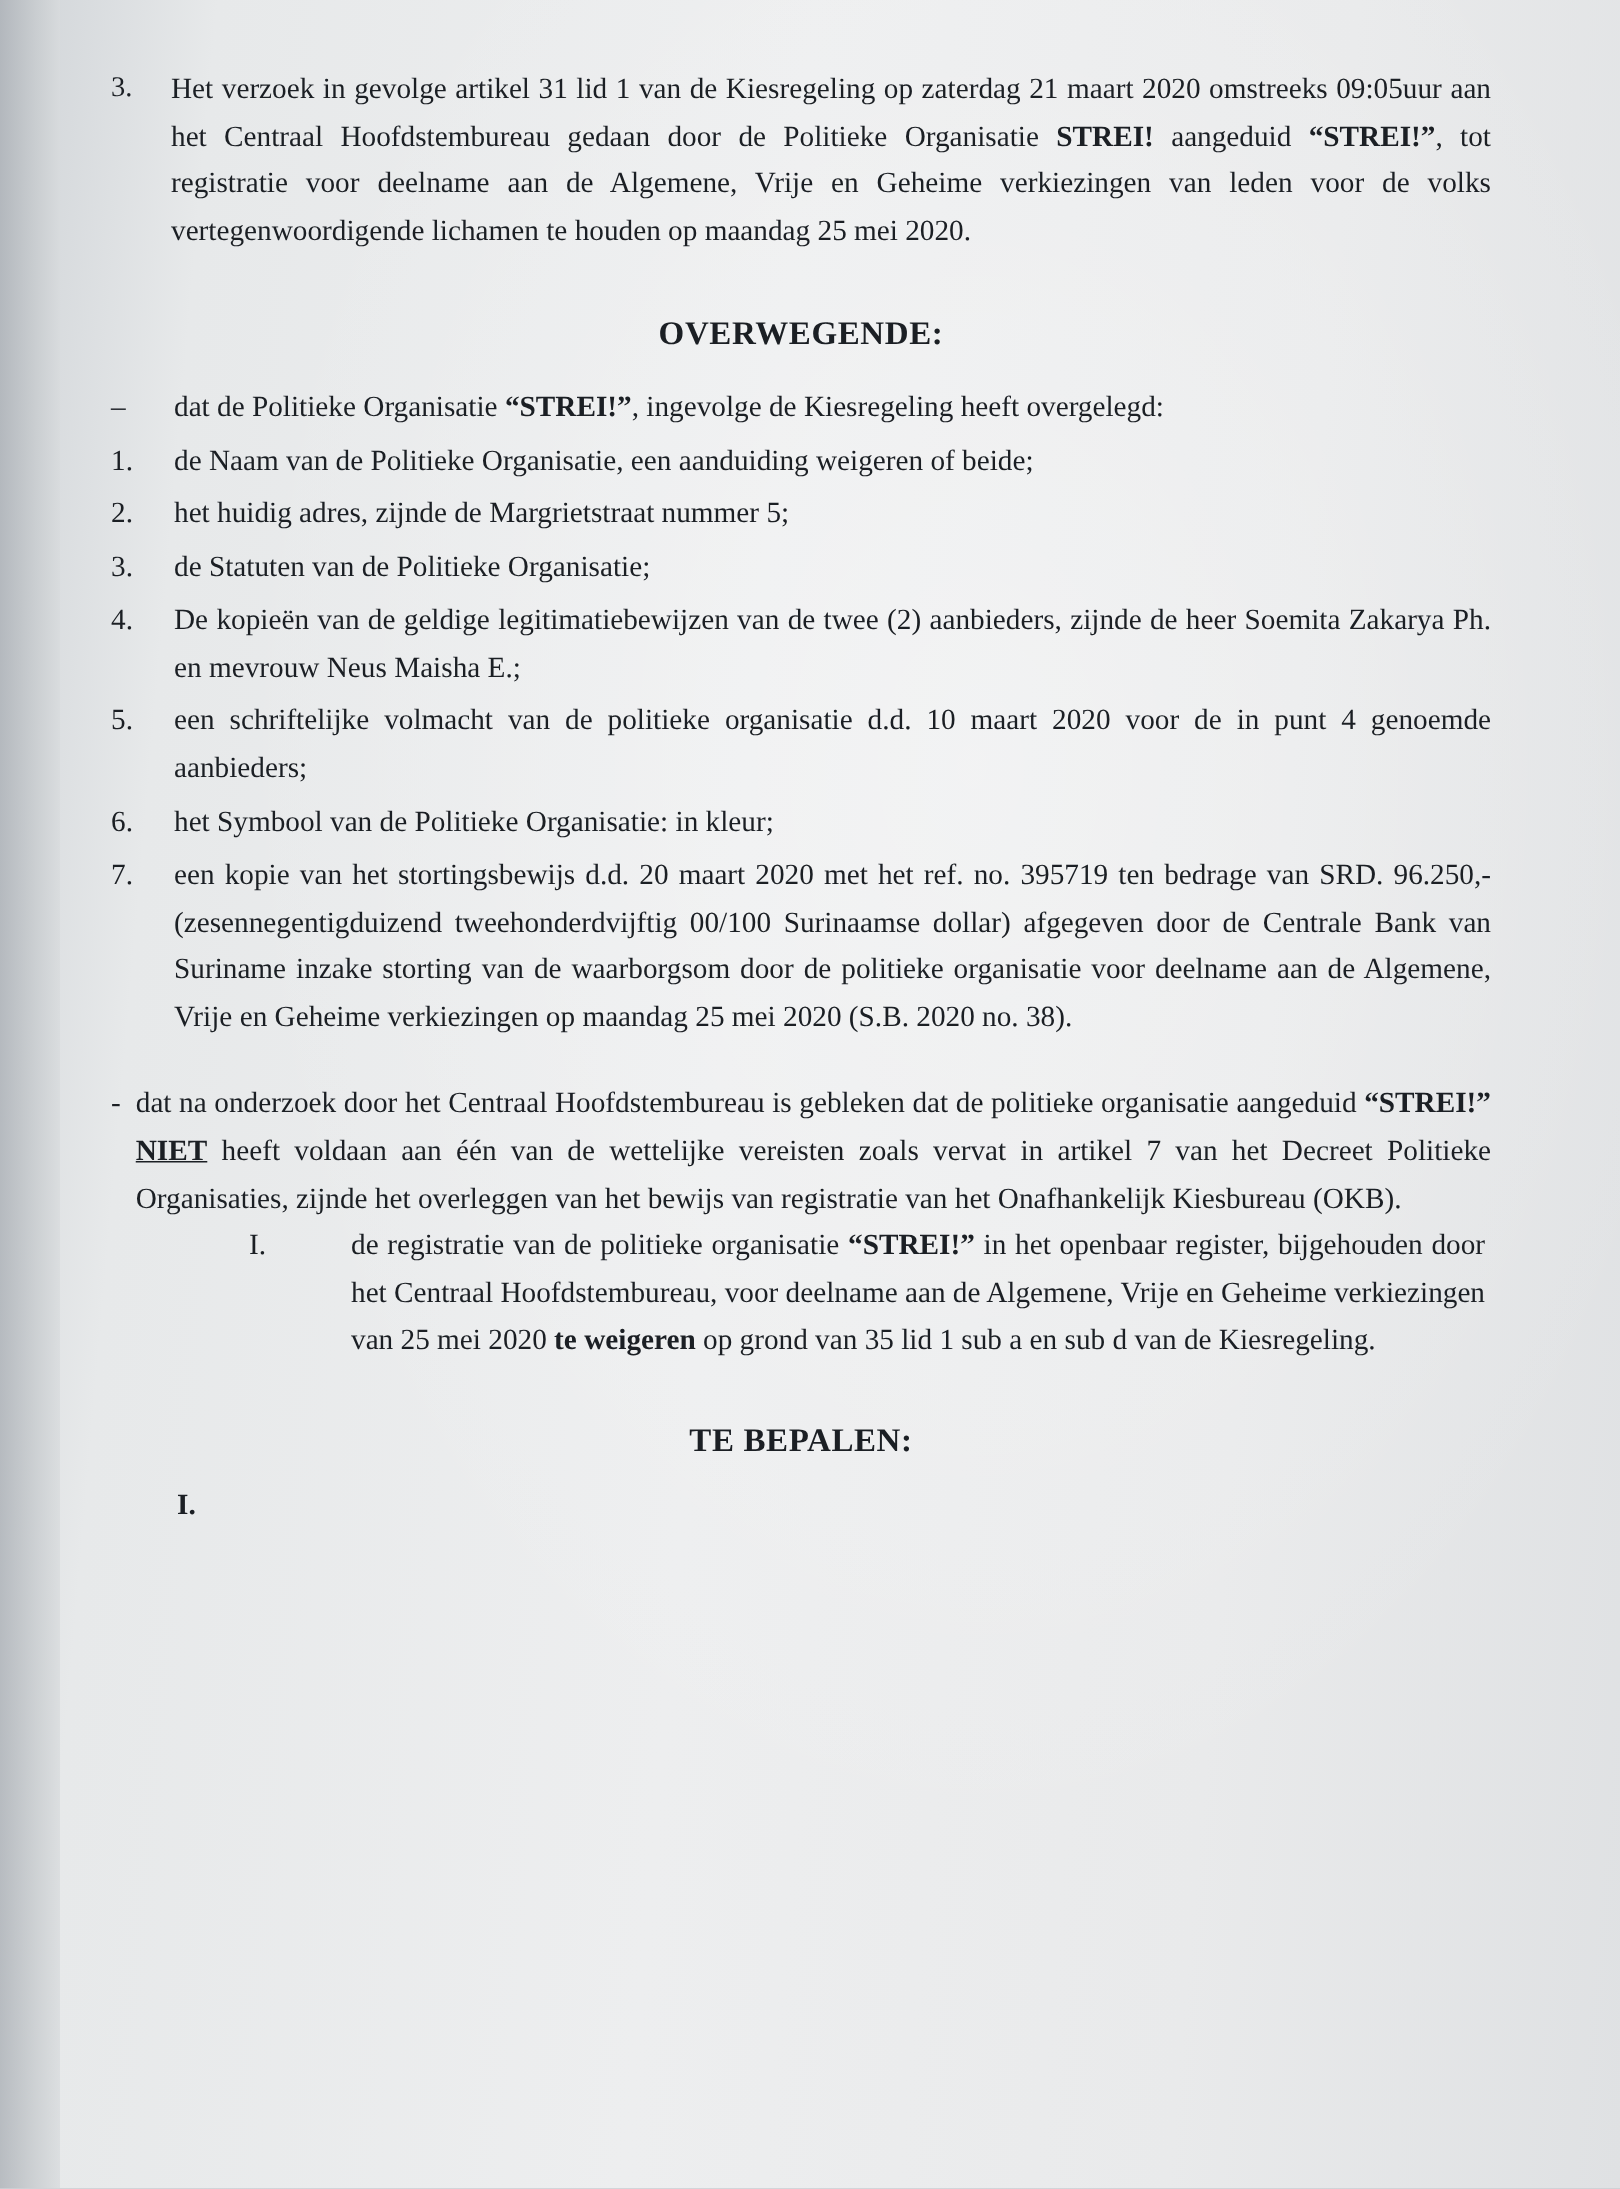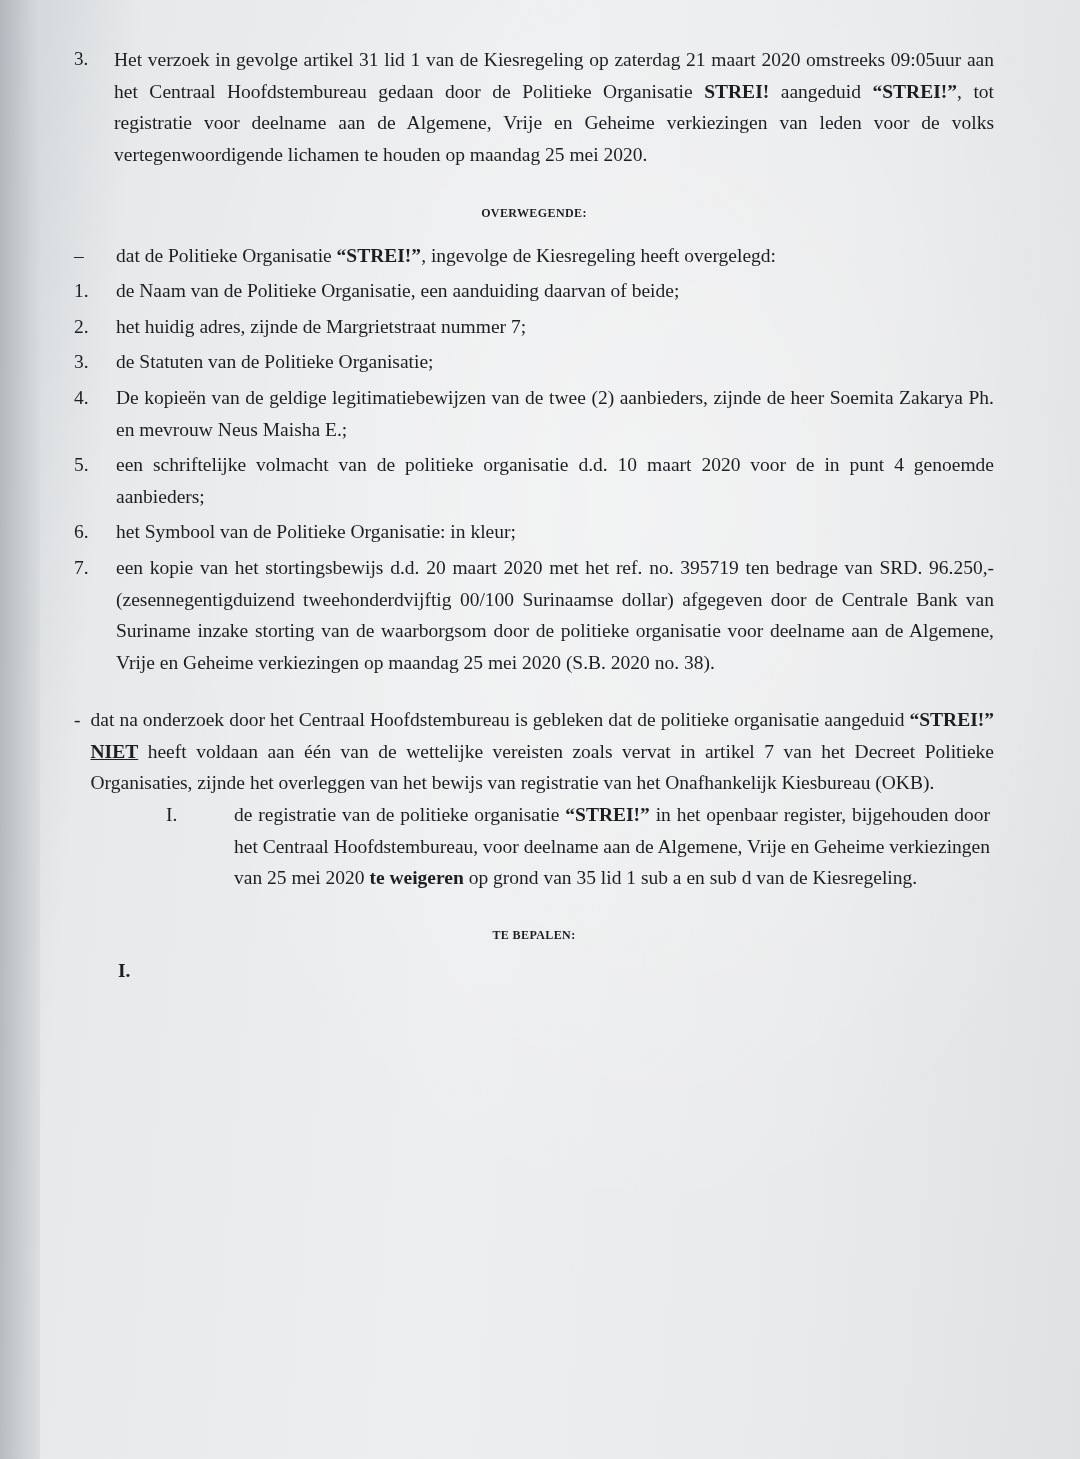--- a/index.html
+++ b/index.html
@@ -60,21 +60,21 @@
   }
   .num-para .text {
     flex: 1 1 auto;
     text-align: justify;
   }
 
   .heading {
     text-align: center;
     font-weight: bold;
     letter-spacing: .4px;
-    font-size: 12px;
+    font-size: 22px;
     margin: 32px 0 24px 0;
   }
   .heading.tight { margin-top: 34px; margin-bottom: 16px; }
   .heading.bepalen { margin-top: 32px; margin-bottom: 10px; }
 
   .list {
     margin: 0;
     padding: 0;
     list-style: none;
   }
@@ -128,25 +128,25 @@
 
     <div class="heading tight">OVERWEGENDE:</div>
 
     <ul class="list">
       <li>
         <span class="marker">–</span>
         <span class="text">dat de Politieke Organisatie <b>“STREI!”</b>, ingevolge de Kiesregeling heeft overgelegd:</span>
       </li>
       <li>
         <span class="marker">1.</span>
-        <span class="text">de Naam van de Politieke Organisatie, een aanduiding daarvan of beide;</span>
+        <span class="text">de Naam van de Politieke Organisatie, een aanduiding weigeren of beide;</span>
       </li>
       <li>
         <span class="marker">2.</span>
-        <span class="text">het huidig adres, zijnde de Margrietstraat nummer 7;</span>
+        <span class="text">het huidig adres, zijnde de Margrietstraat nummer 5;</span>
       </li>
       <li>
         <span class="marker">3.</span>
         <span class="text">de Statuten van de Politieke Organisatie;</span>
       </li>
       <li>
         <span class="marker">4.</span>
         <span class="text">De kopieën van de geldige legitimatiebewijzen van de twee (2) aanbieders, zijnde de heer Soemita Zakarya Ph. en mevrouw Neus Maisha E.;</span>
       </li>
       <li>

